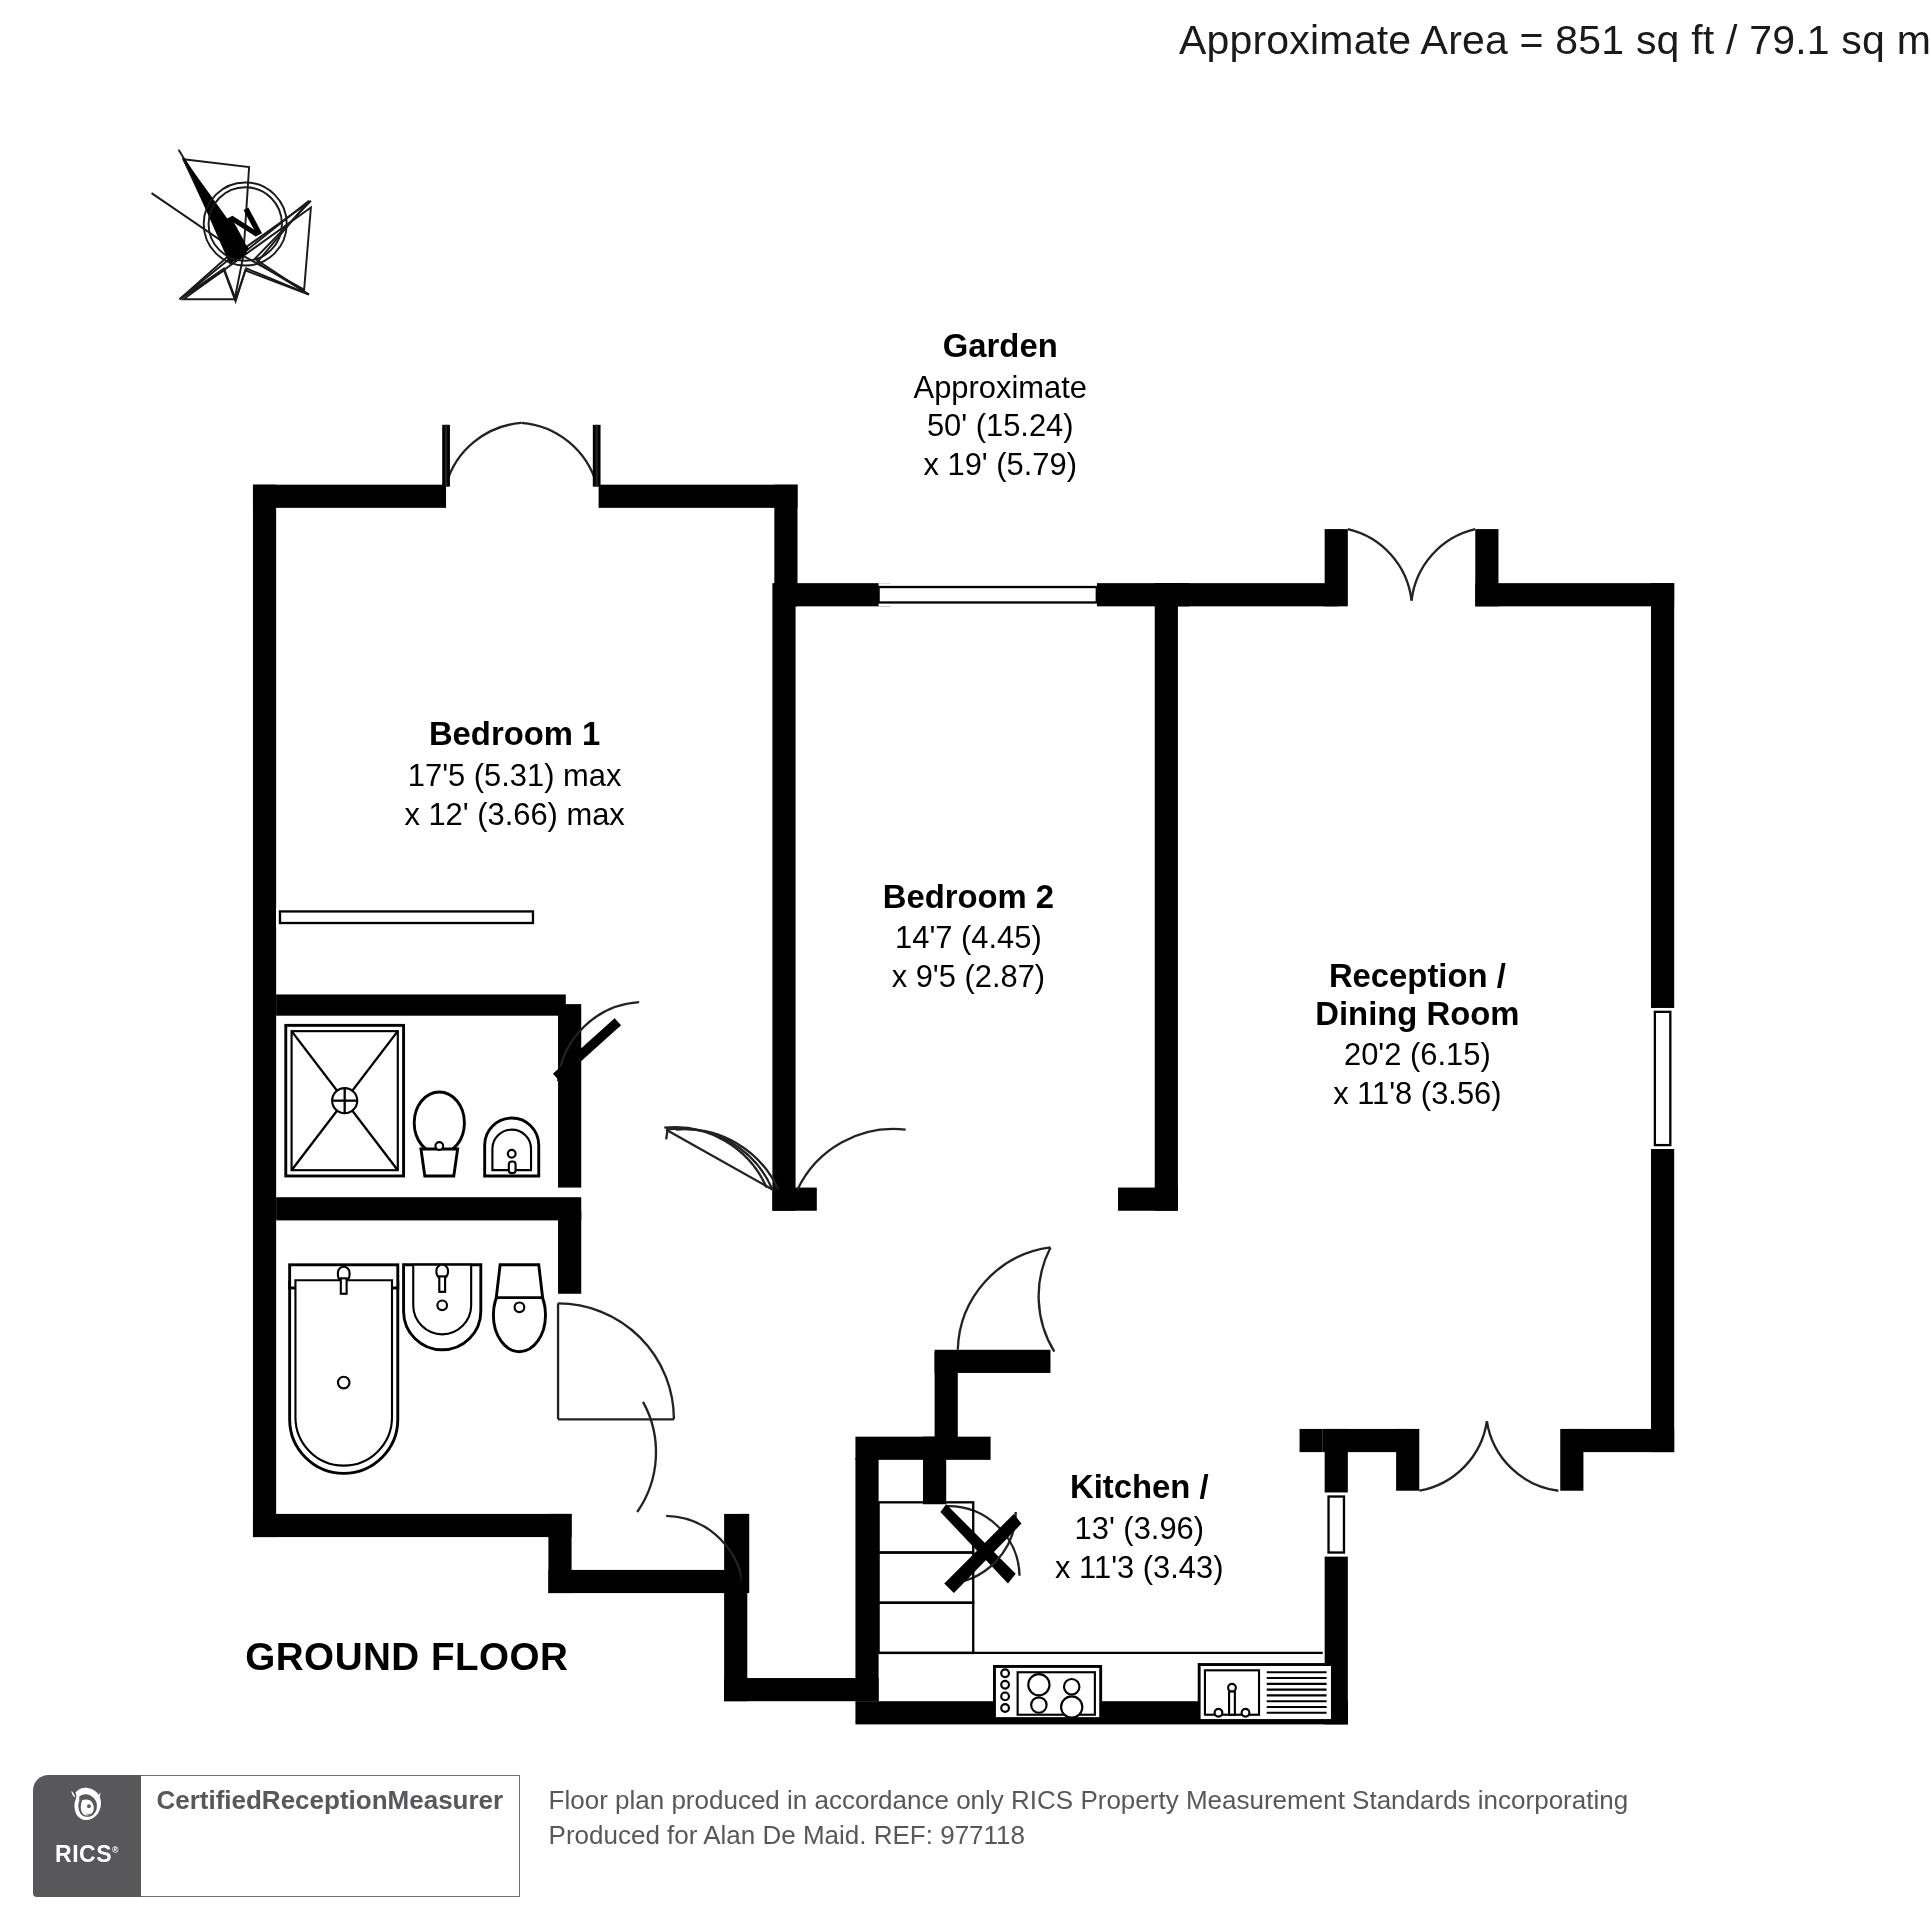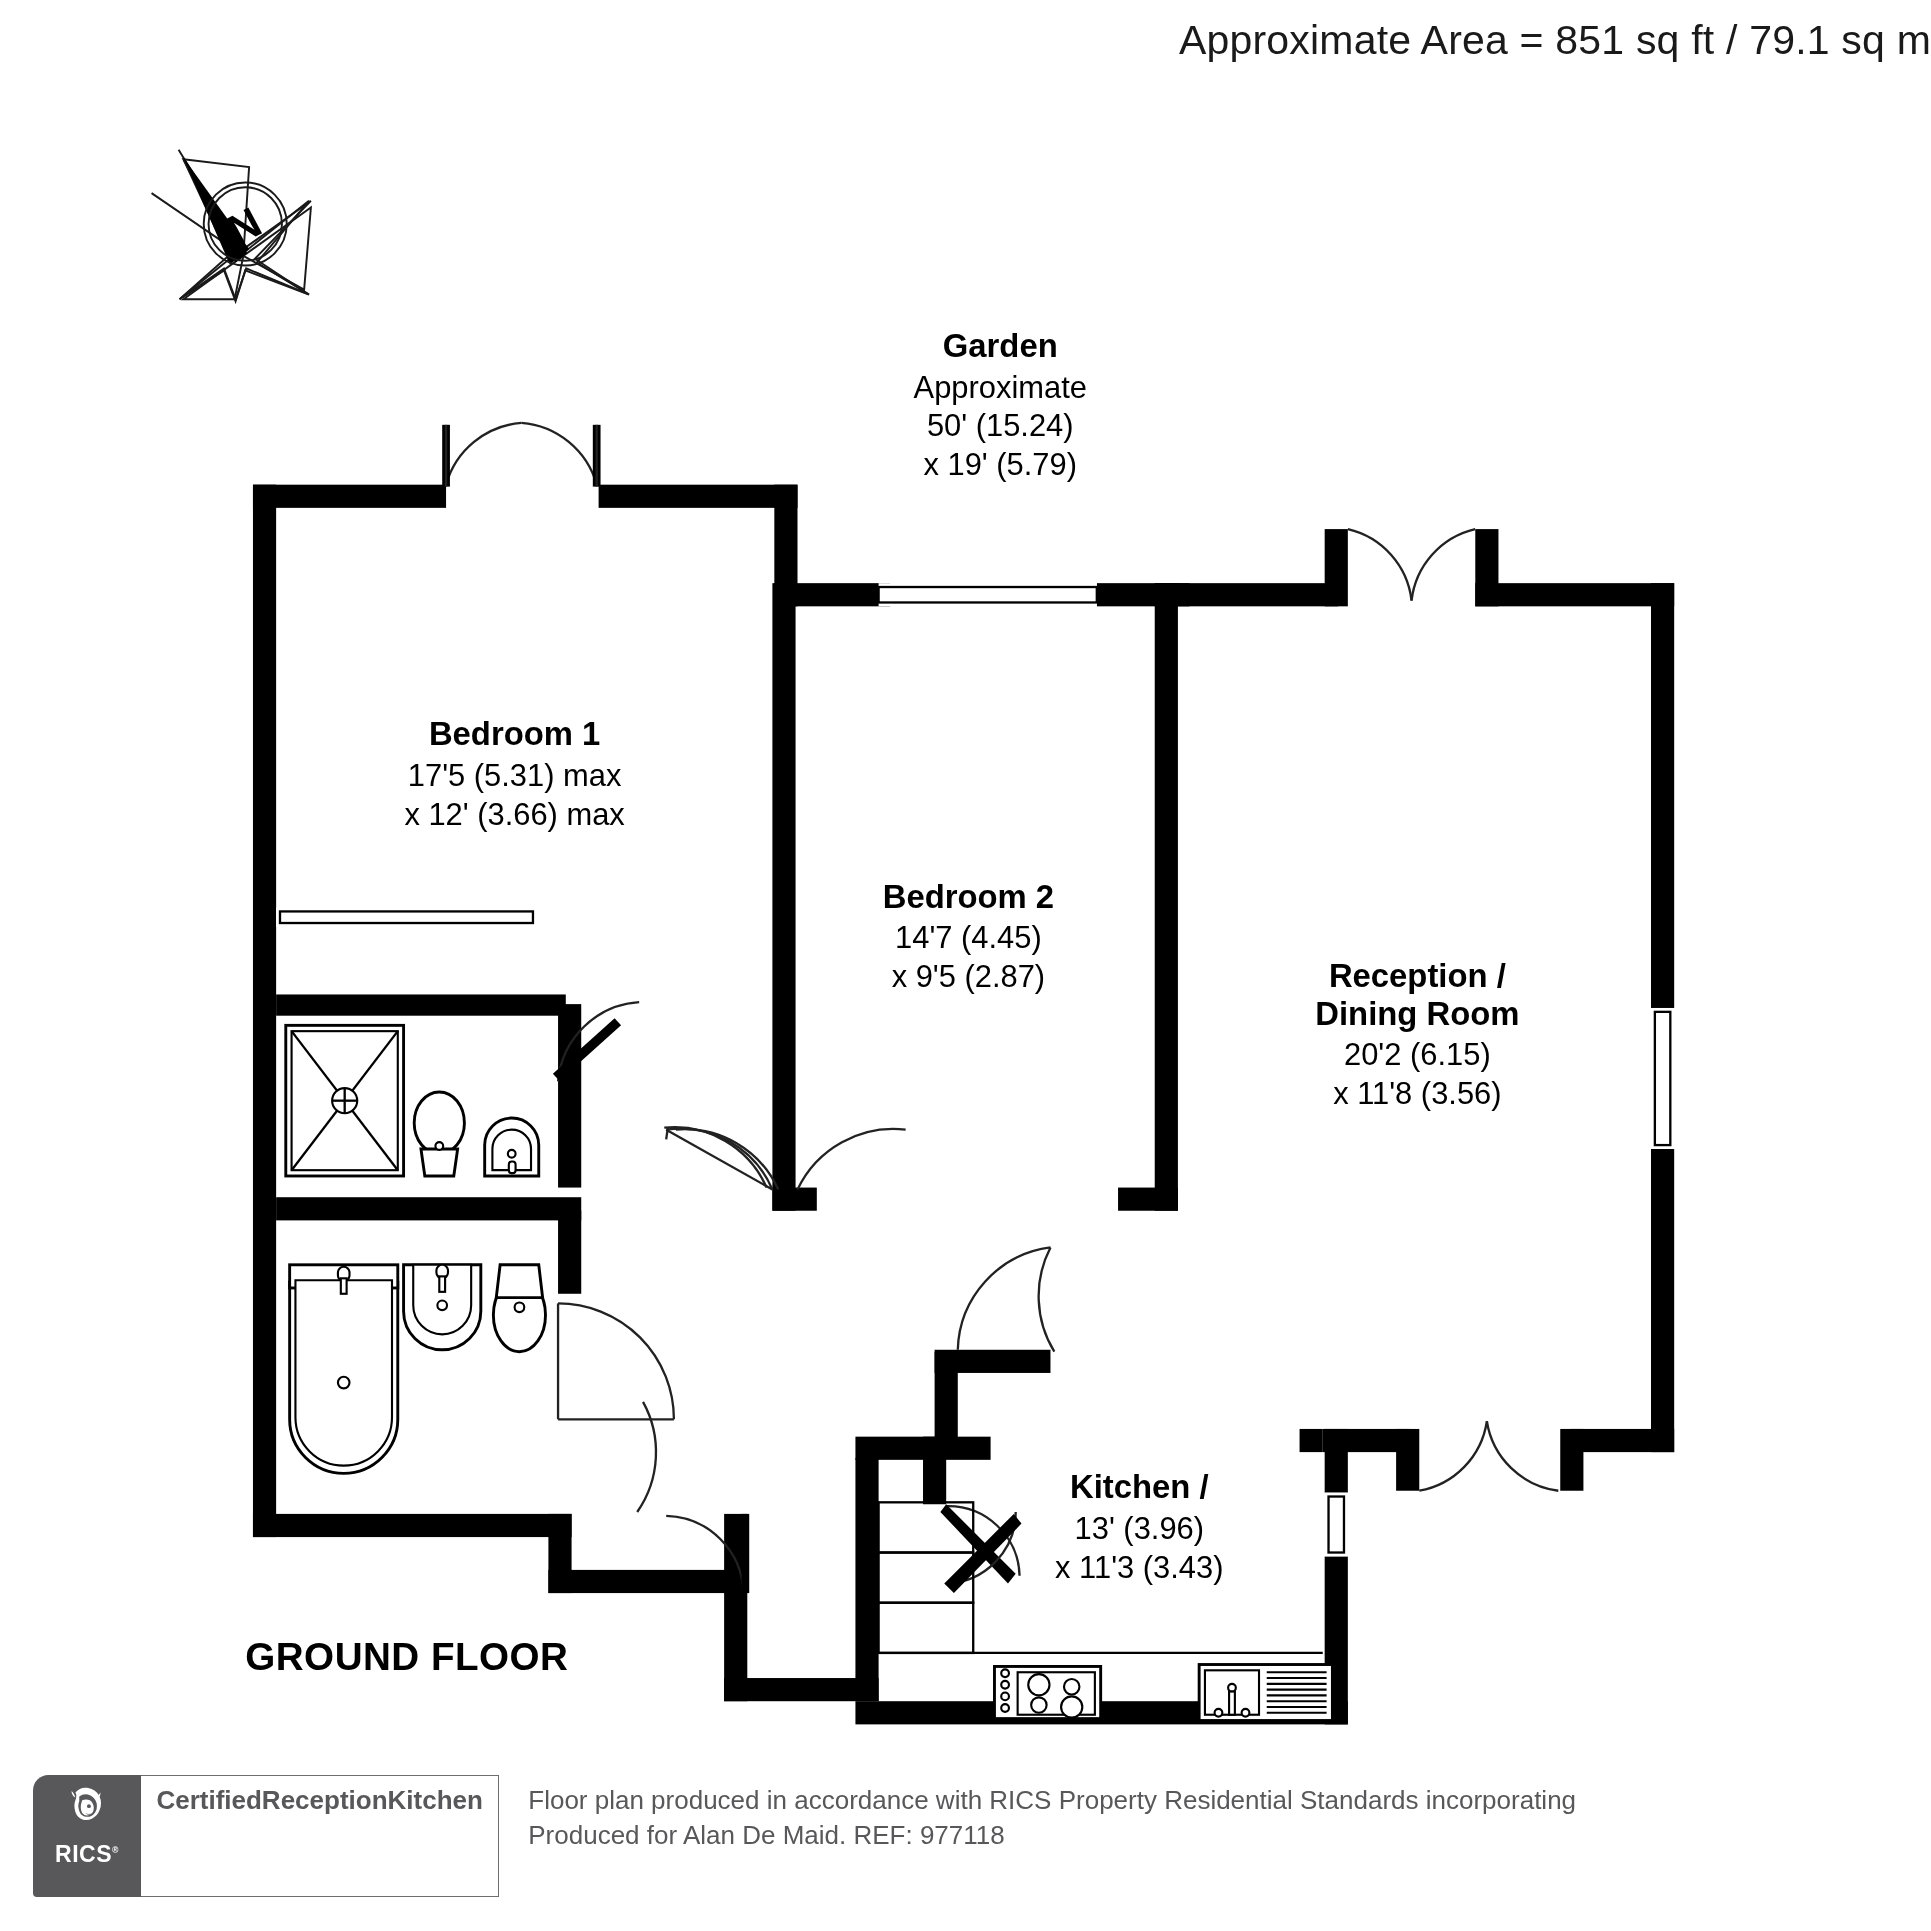--- a/index.html
+++ b/index.html
@@ -455,23 +455,23 @@
         <path d="M16 10 q3 3 4 7 q-4 -2 -4 -7 z" fill="#ffffff"></path>
         <path d="M46 12 q-3 3 -4 7 q4 -2 4 -7 z" fill="#ffffff"></path>
       </svg>
       <div class="rics-word">
         <span>RICS</span><sup>®</sup>
       </div>
     </div>
     <div class="rics-text">
       <div>Certified</div>
       <div>Reception</div>
-      <div>Kitchen</div>
+      <div>Measurer</div>
     </div>
   </div>
 
   <div class="footer-text">
-    <div>Floor plan produced in accordance with RICS Property Residential Standards incorporating</div>
+    <div>Floor plan produced in accordance only RICS Property Measurement Standards incorporating</div>
     <div>Produced for Alan De Maid.   REF: 977118</div>
   </div>
 
 </div>
 
 
 </body></html>

